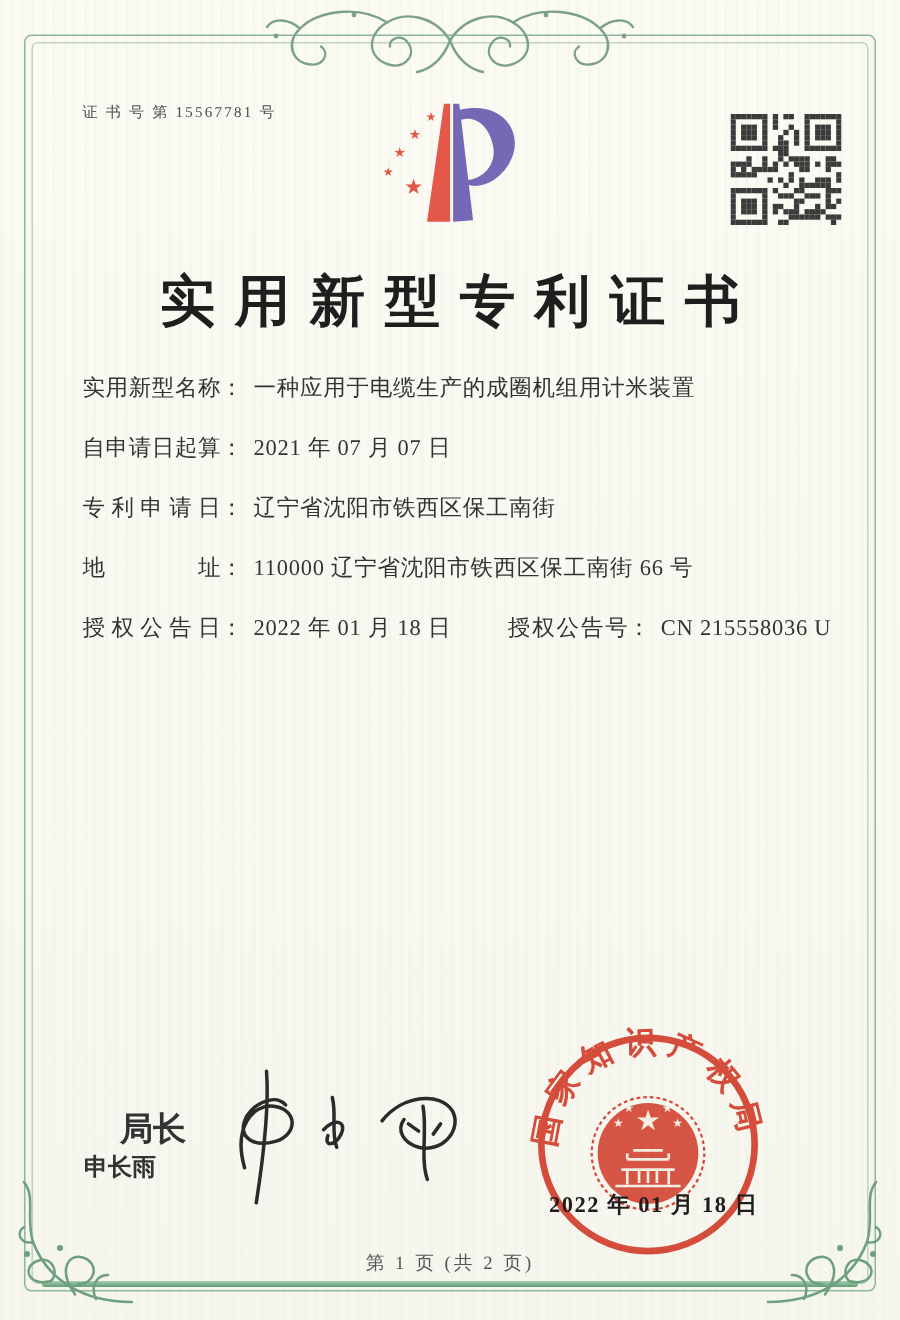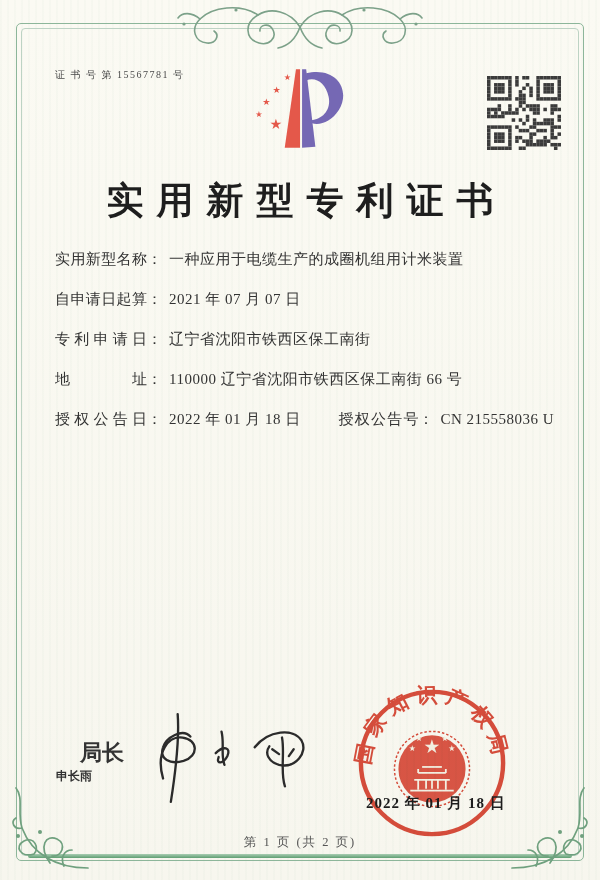--- a/index.html
+++ b/index.html
@@ -51,21 +51,21 @@
   .fgroup{display:inline-block;}
   .fgroup.second{margin-left:34px;}
   .fgroup.second .flabel{width:80px;}
   .body-text{
     position:absolute;left:55px;top:527px;width:492px;
     font-size:14px;line-height:21.5px;color:#3d3d3d;text-align:justify;
   }
   .body-text p{margin:0;text-indent:2em;}
   .officer-title{position:absolute;left:56px;top:738px;font-size:22px;font-weight:700;
     font-family:"Liberation Sans","DejaVu Sans",sans-serif;color:#333;margin-left:24px;}
-  .officer-name{position:absolute;left:56px;top:768px;font-size:12px;font-weight:600;
+  .officer-name{position:absolute;left:56px;top:768px;font-size:16px;font-weight:600;
     font-family:Liberation Sans, sans-serif;color:#333;}
   .signature{position:absolute;left:126px;top:710px;width:195px;height:98px;z-index:3;}
   .seal{position:absolute;left:353px;top:684px;width:158px;height:158px;z-index:3;
     mix-blend-mode:multiply;opacity:0.92;}
   .seal-date{
     position:absolute;left:366px;top:794px;z-index:4;
     font-size:15px;font-weight:600;letter-spacing:1px;color:#1d1d1d;
   }
   .footer{
     position:absolute;left:0;top:834px;width:100%;text-align:center;

